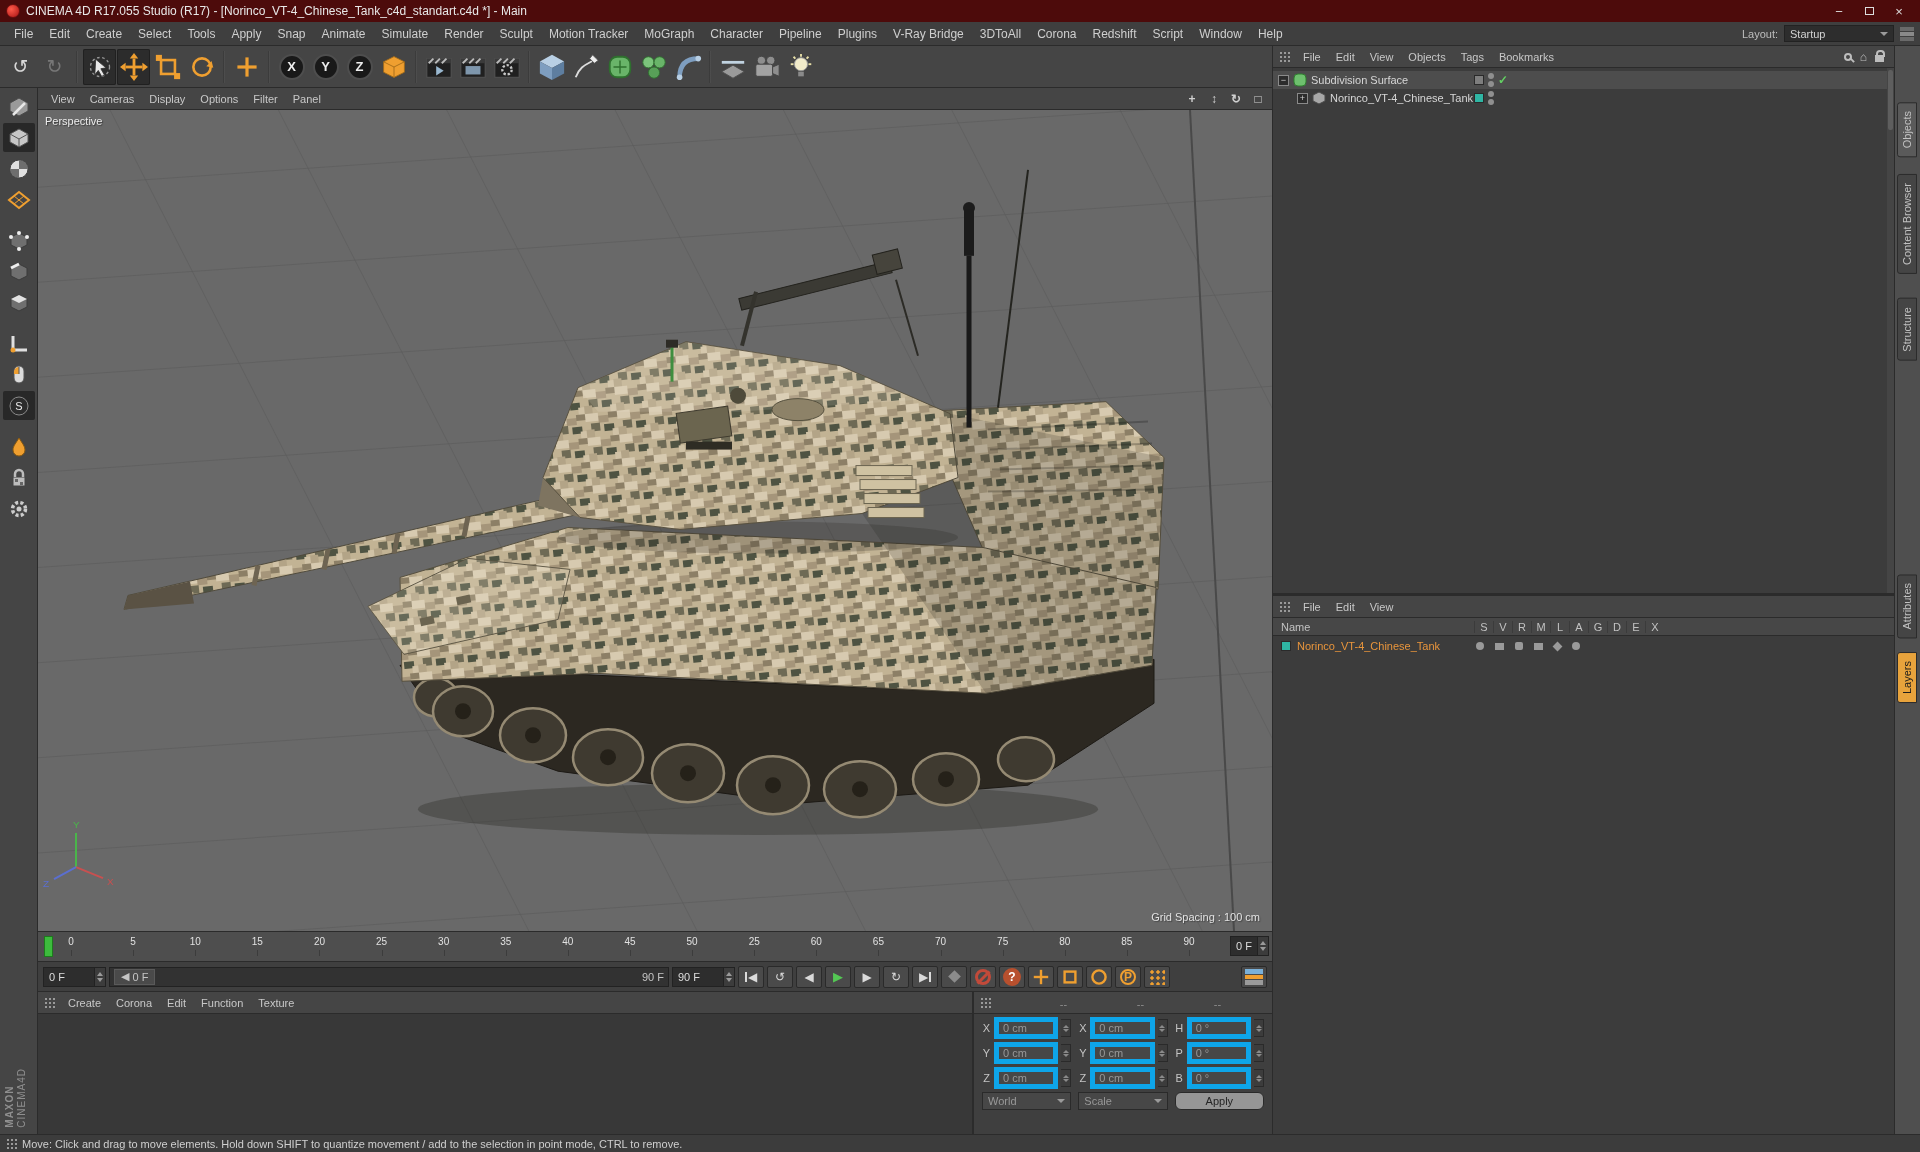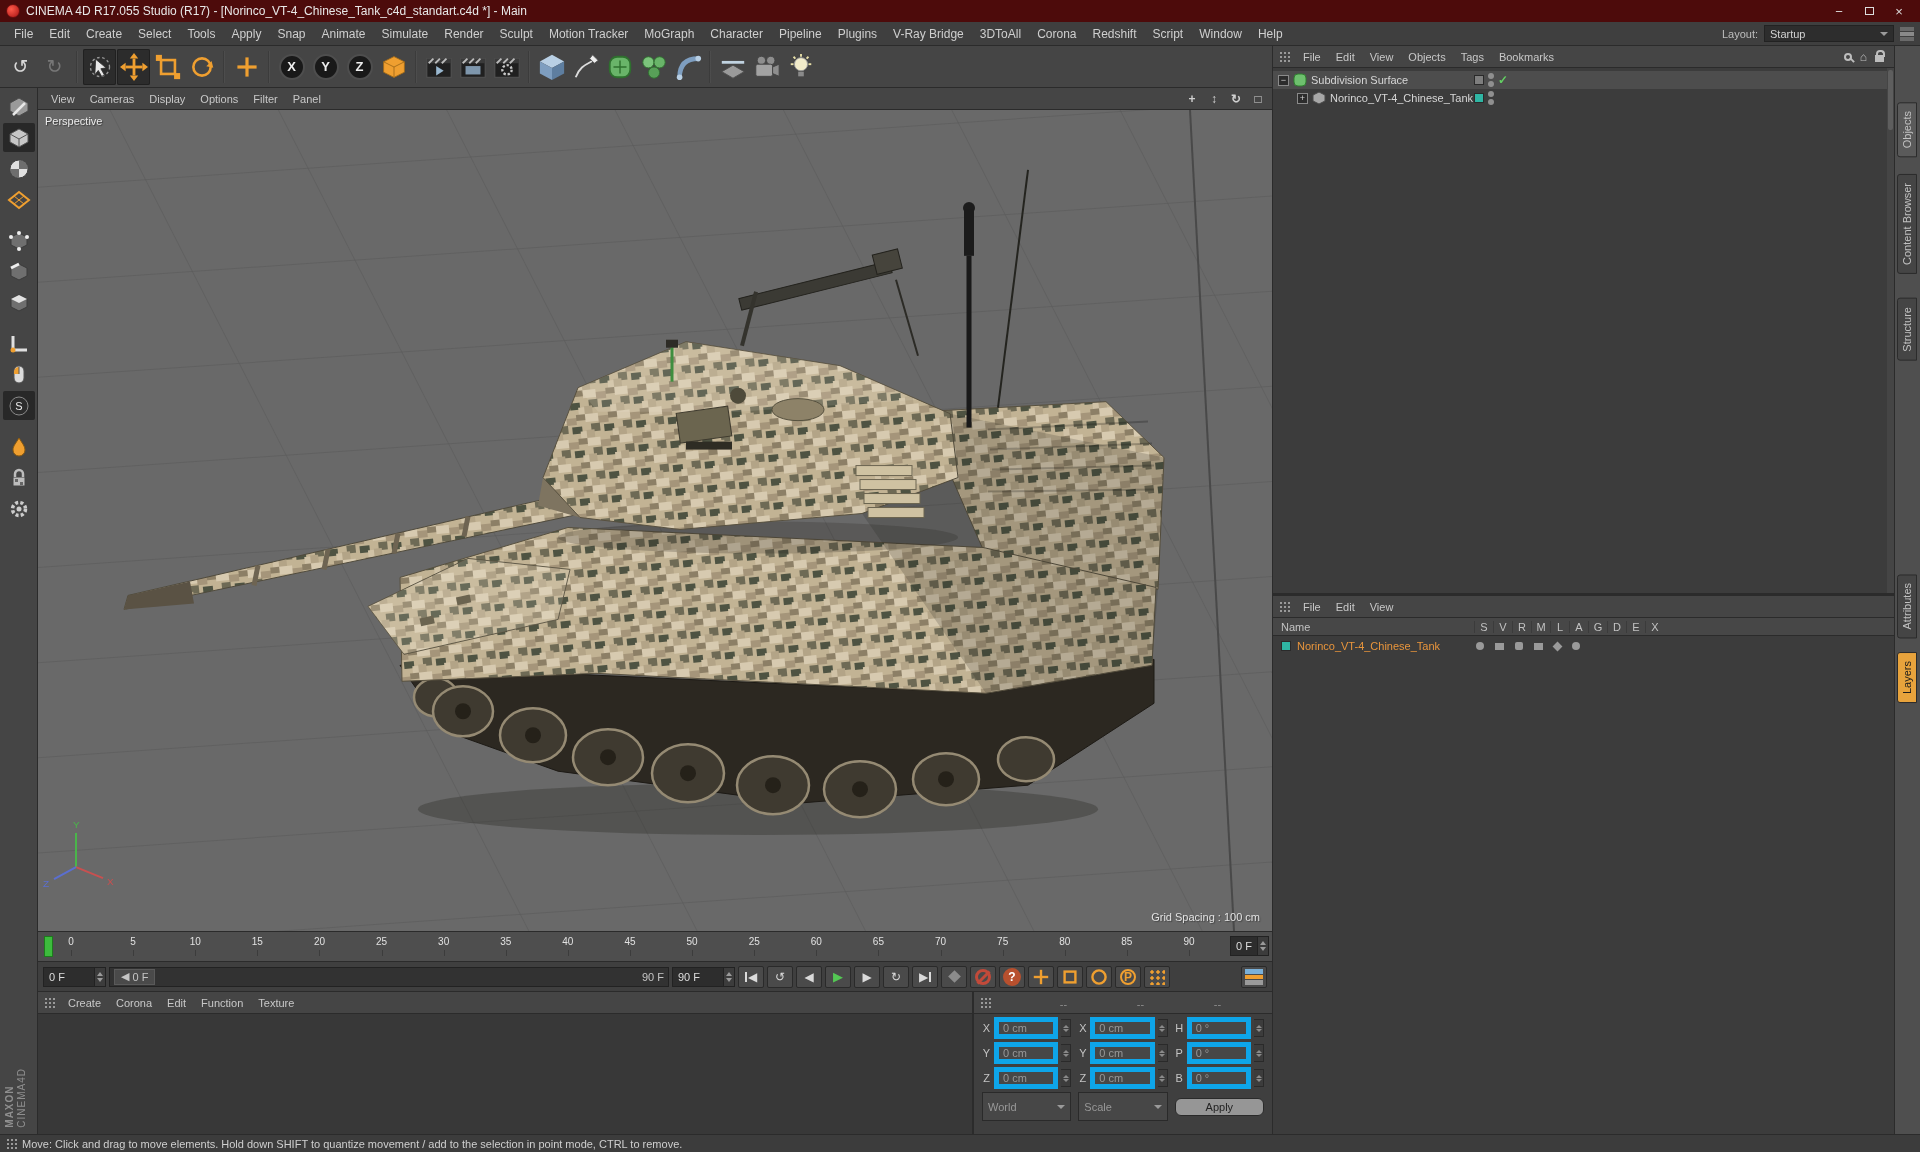--- a/index.html
+++ b/index.html
@@ -12,21 +12,21 @@
   .title-text { white-space:nowrap; }
   .win-controls { margin-left:auto; display:flex; }
   .win-btn { width:30px; height:20px; display:flex; align-items:center; justify-content:center; color:#ddd; font-size:13px; }
   .max-box { width:9px; height:8px; border:1px solid #ddd; display:block; }
 
   
   .menubar { height:24px; background:#3f3f3f; border-bottom:1px solid #2b2b2b; display:flex; align-items:center; padding:0 6px; }
   .menu-item { padding:4px 8px; font-size:12px; color:#cfcfcf; }
   .menubar-right { margin-left:auto; display:flex; align-items:center; gap:6px; }
   .layout-label { color:#bdbdbd; font-size:11px; }
-  .layout-select { width:130px; height:17px; background:#2d2d2d; border:1px solid #222; display:flex; align-items:center; padding:0 5px; color:#d2d2d2; font-size:11px; }
+  .layout-select { width:110px; height:17px; background:#2d2d2d; border:1px solid #222; display:flex; align-items:center; padding:0 5px; color:#d2d2d2; font-size:11px; }
   .dd-arrow { margin-left:auto; width:0; height:0; border-left:4px solid transparent; border-right:4px solid transparent; border-top:4px solid #9a9a9a; }
   .mini-grid-icon { width:14px; height:14px; background:
       linear-gradient(#6a6a6a,#6a6a6a) 0 0/14px 4px no-repeat,
       linear-gradient(#8a8a8a,#8a8a8a) 0 5px/14px 4px no-repeat,
       linear-gradient(#6a6a6a,#6a6a6a) 0 10px/14px 4px no-repeat; }
 
   
   .workspace { display:flex; height:1088px; }
   .left-main { width:1272px; display:flex; flex-direction:column; }
 
@@ -116,21 +116,21 @@
   .coord-head { display:grid; grid-template-columns:1fr 1fr 1fr; padding:2px 10px 0 28px; }
   .coord-head span { text-align:center; color:#8e8e8e; }
   .coord-grid { display:grid; grid-template-columns:1fr 1fr 1fr; gap:3px 7px; padding:3px 8px; }
   .cfield { display:flex; align-items:center; gap:3px; }
   .clabel { width:9px; text-align:center; color:#c4c4c4; }
   .cbox { flex:1; height:22px; background:#474747; border:5px solid #0ea5e9; color:#989898; display:flex; align-items:center; padding:6px 4px; }
   .cspin { width:10px; height:18px; background:#3c3c3c; border:1px solid #2a2a2a; border-left:none; display:flex; flex-direction:column; align-items:center; justify-content:center; gap:1px; }
   .cspin i { display:block; width:0; height:0; border-left:3px solid transparent; border-right:3px solid transparent; }
   .cspin .up { border-bottom:3px solid #8a8a8a; }
   .cspin .dn { border-top:3px solid #8a8a8a; }
-  .cdrop { flex:1; height:29px; background:#474747; border:1px solid #2a2a2a; color:#989898; display:flex; align-items:center; padding:0 5px;text-align:right; }
+  .cdrop { flex:1; height:18px; background:#474747; border:1px solid #2a2a2a; color:#989898; display:flex; align-items:center; padding:0 5px;text-align:right; }
   .apply-btn { flex:1; height:18px; background:#969696; border:1px solid #2a2a2a; border-radius:6px; color:#242424; display:flex; align-items:center; justify-content:center; }
 
   
   .right-col { flex:1; display:flex; flex-direction:column; background:#3c3c3c; border-left:1px solid #2b2b2b; min-width:0; }
   .obj-manager { height:550px; display:flex; flex-direction:column; border-bottom:3px solid #2b2b2b; }
   .om-list { flex:1; background:#3c3c3c; position:relative; padding-top:3px; }
   .om-row { height:18px; display:flex; align-items:center; padding:0 5px; position:relative; color:#d6d6d6; }
   .om-row.selected { background:#4d4d4d; }
   .om-row.child { padding-left:24px; }
   .expander { width:11px; height:11px; background:#2c2c2c; border:1px solid #8a8a8a; color:#d0d0d0; font-size:9px; line-height:9px; text-align:center; margin-right:4px; flex:0 0 auto; }

